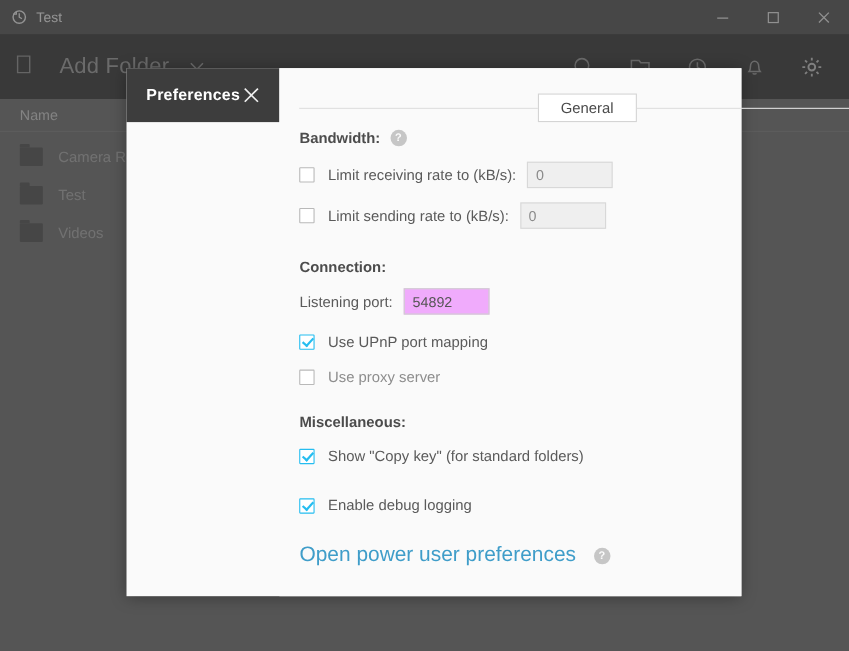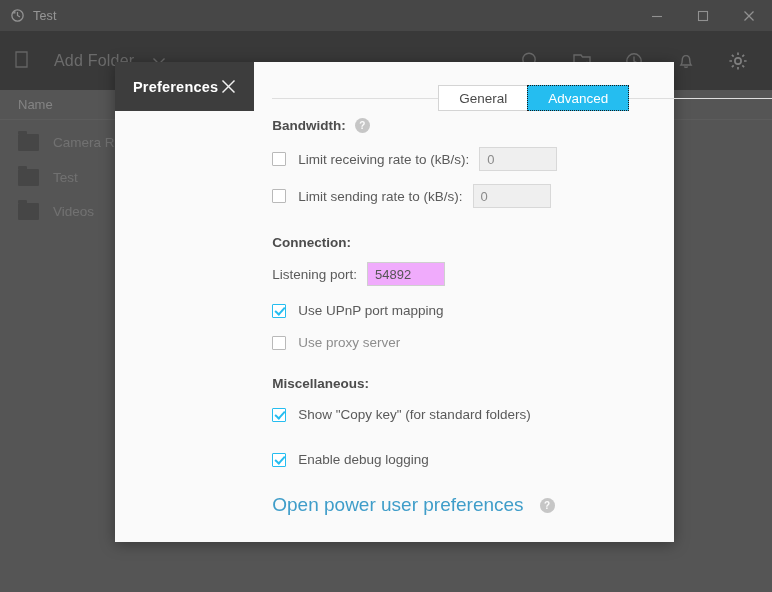--- a/index.html
+++ b/index.html
@@ -72,21 +72,21 @@
     align-items: center;
   }
   #add-folder-btn {
     display: flex;
     align-items: center;
     margin-left: 14px;
     height: 40px;
   }
   #add-folder-btn .label {
     color: #8d8d8d;
-    font-size: 16px;
+    font-size: 20px;
     margin-left: 14px;
     letter-spacing: .2px;
   }
   #add-folder-btn .chev {
     margin-left: 18px;
     color: #8d8d8d;
   }
   .tb-icons {
     margin-left: auto;
     display: flex;
@@ -448,21 +448,20 @@
       </svg>
     </span>
   </div>
 
   <div id="prefs-body">
 
     <div id="tab-strip">
       <div class="tab-rule left"></div>
       <div id="tab-group">
         <div class="tab inactive">General</div>
-        <div class="tab active">Advanced</div>
       </div>
       <div class="tab-rule right"></div>
     </div>
 
     <div id="prefs-content">
 
       <div class="section-head mt-bandwidth">
         <span>Bandwidth:</span>
         <span class="help-dot">?</span>
       </div>

